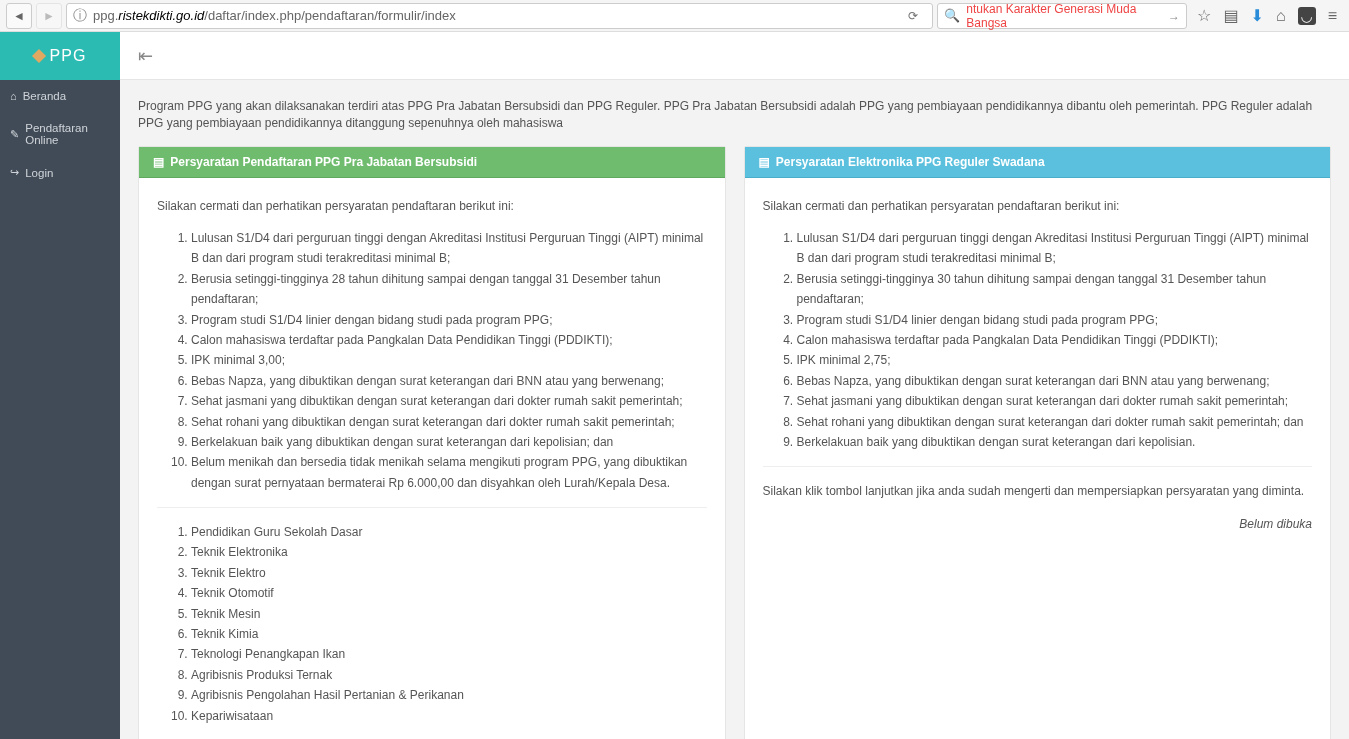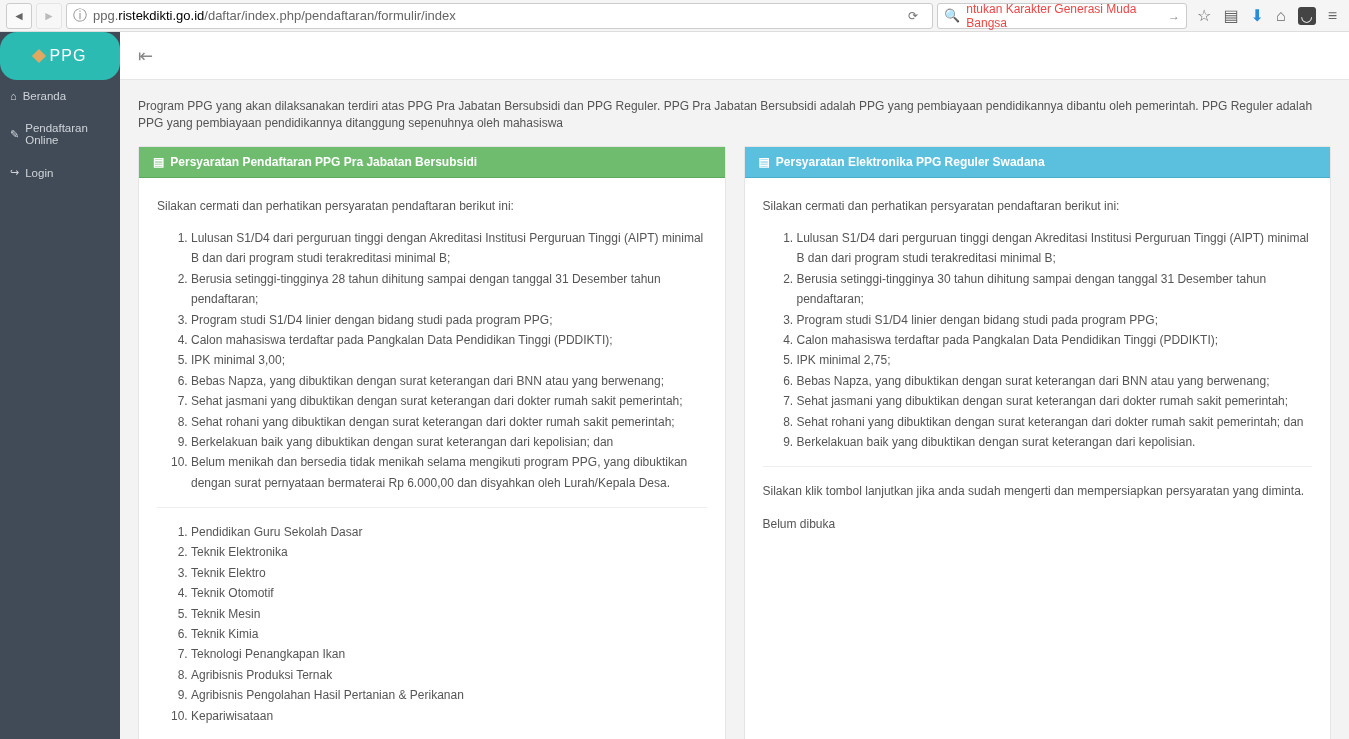--- a/index.html
+++ b/index.html
@@ -5,35 +5,35 @@
 * { box-sizing: border-box; margin: 0; padding: 0; }
 body { font-family: Arial, sans-serif; font-size: 12px; color: #555; background: #fff; }
 
 
 .browser-chrome { display: flex; align-items: center; height: 32px; background: #f5f5f5; border-bottom: 1px solid #ddd; padding: 0 6px; gap: 4px; }
 .nav-btn { width: 26px; height: 26px; border: 1px solid #ccc; border-radius: 3px; background: #fafafa; display: flex; align-items: center; justify-content: center; cursor: pointer; color: #666; }
 .nav-btn.disabled { opacity: 0.4; }
 .url-bar { flex: 1; display: flex; align-items: center; height: 26px; border: 1px solid #ccc; border-radius: 3px; background: #fff; padding: 0 6px; gap: 6px; }
 .url-info { color: #888; font-size: 14px; }
 .url-text { flex: 1; font-size: 13px; color: #666; }
-.url-domain { color: #000; }
+.url-domain { color: #000; font-style: italic; }
 .reload-btn { width: 26px; height: 26px; display: flex; align-items: center; justify-content: center; color: #777; cursor: pointer; }
 .search-bar { width: 250px; display: flex; align-items: center; height: 26px; border: 1px solid #ccc; border-radius: 3px; background: #fff; padding: 0 6px; gap: 6px; }
 .search-icon { color: #888; font-size: 13px; }
 .search-text { flex: 1; font-size: 12px; color: #ef4444; }
 .search-go { color: #888; cursor: pointer; }
 .toolbar-icons { display: flex; gap: 12px; padding: 0 6px; align-items: center; }
 .tb-icon { font-size: 16px; color: #666; cursor: pointer; }
 .tb-icon.blue { color: #2a8cd8; }
 .tb-icon.dark { background: #444; color: #fff; border-radius: 3px; width: 18px; height: 18px; display: flex; align-items: center; justify-content: center; font-size: 14px; }
 
 
 .page { display: flex; height: calc(100vh - 32px); }
 .sidebar { width: 120px; background: #404b57; color: #ccc; flex-shrink: 0; }
-.brand { height: 48px; background: #2cbbb3; color: #fff; display: flex; align-items: center; justify-content: center; font-size: 16px; letter-spacing: 1px; gap: 6px; border-radius: 17px; }
+.brand { height: 48px; background: #2cbbb3; color: #fff; display: flex; align-items: center; justify-content: center; font-size: 16px; letter-spacing: 1px; gap: 6px; }
 .brand-diamond { width: 10px; height: 10px; background: #e0a860; transform: rotate(45deg); }
 .side-link { display: flex; align-items: center; gap: 6px; padding: 10px 10px; font-size: 11.5px; color: #d0d4d9; cursor: pointer; }
 .side-icon { font-size: 11px; }
 
 .content { flex: 1; background: #f3f3f3; padding: 0; overflow: auto; position: relative; }
 .topbar { height: 48px; background: #fff; border-bottom: 1px solid #e5e5e5; display: flex; align-items: center; padding: 0 18px; }
 .toggle { color: #888; font-size: 18px; cursor: pointer; }
 
 .body { padding: 18px 18px; }
 .intro { font-size: 12px; color: #555; margin-bottom: 14px; line-height: 1.4; }
@@ -43,21 +43,21 @@
 .panel { flex: 1; background: #fff; border: 1px solid #e5e5e5; border-radius: 2px; }
 .panel-head { padding: 8px 14px; font-size: 12px; font-weight: bold; color: #fff; display: flex; align-items: center; gap: 6px; }
 .panel-head.green { background: #6fbc6f; border-bottom: 1px solid #5fa95f; }
 .panel-head.blue { background: #5bc0de; border-bottom: 1px solid #4aaecb; }
 .panel-body { padding: 18px 18px; font-size: 12px; color: #555; line-height: 1.7; }
 .panel-body p { margin-bottom: 12px; }
 .panel-body ol { padding-left: 34px; margin-bottom: 14px; text-align: left; }
 .panel-body li { margin-bottom: 0px; line-height: 1.7; }
 .hr { border: none; border-top: 1px solid #eee; margin: 10px 0 14px; }
 
-.center { text-align: left; }
+.center { text-align: right; font-style: italic; }
 
 </style>
 </head>
 <body>
 
 <div class="browser-chrome">
   <div class="nav-btn">◄</div>
   <div class="nav-btn disabled">►</div>
   <div class="url-bar">
     <span class="url-info">ⓘ</span>

